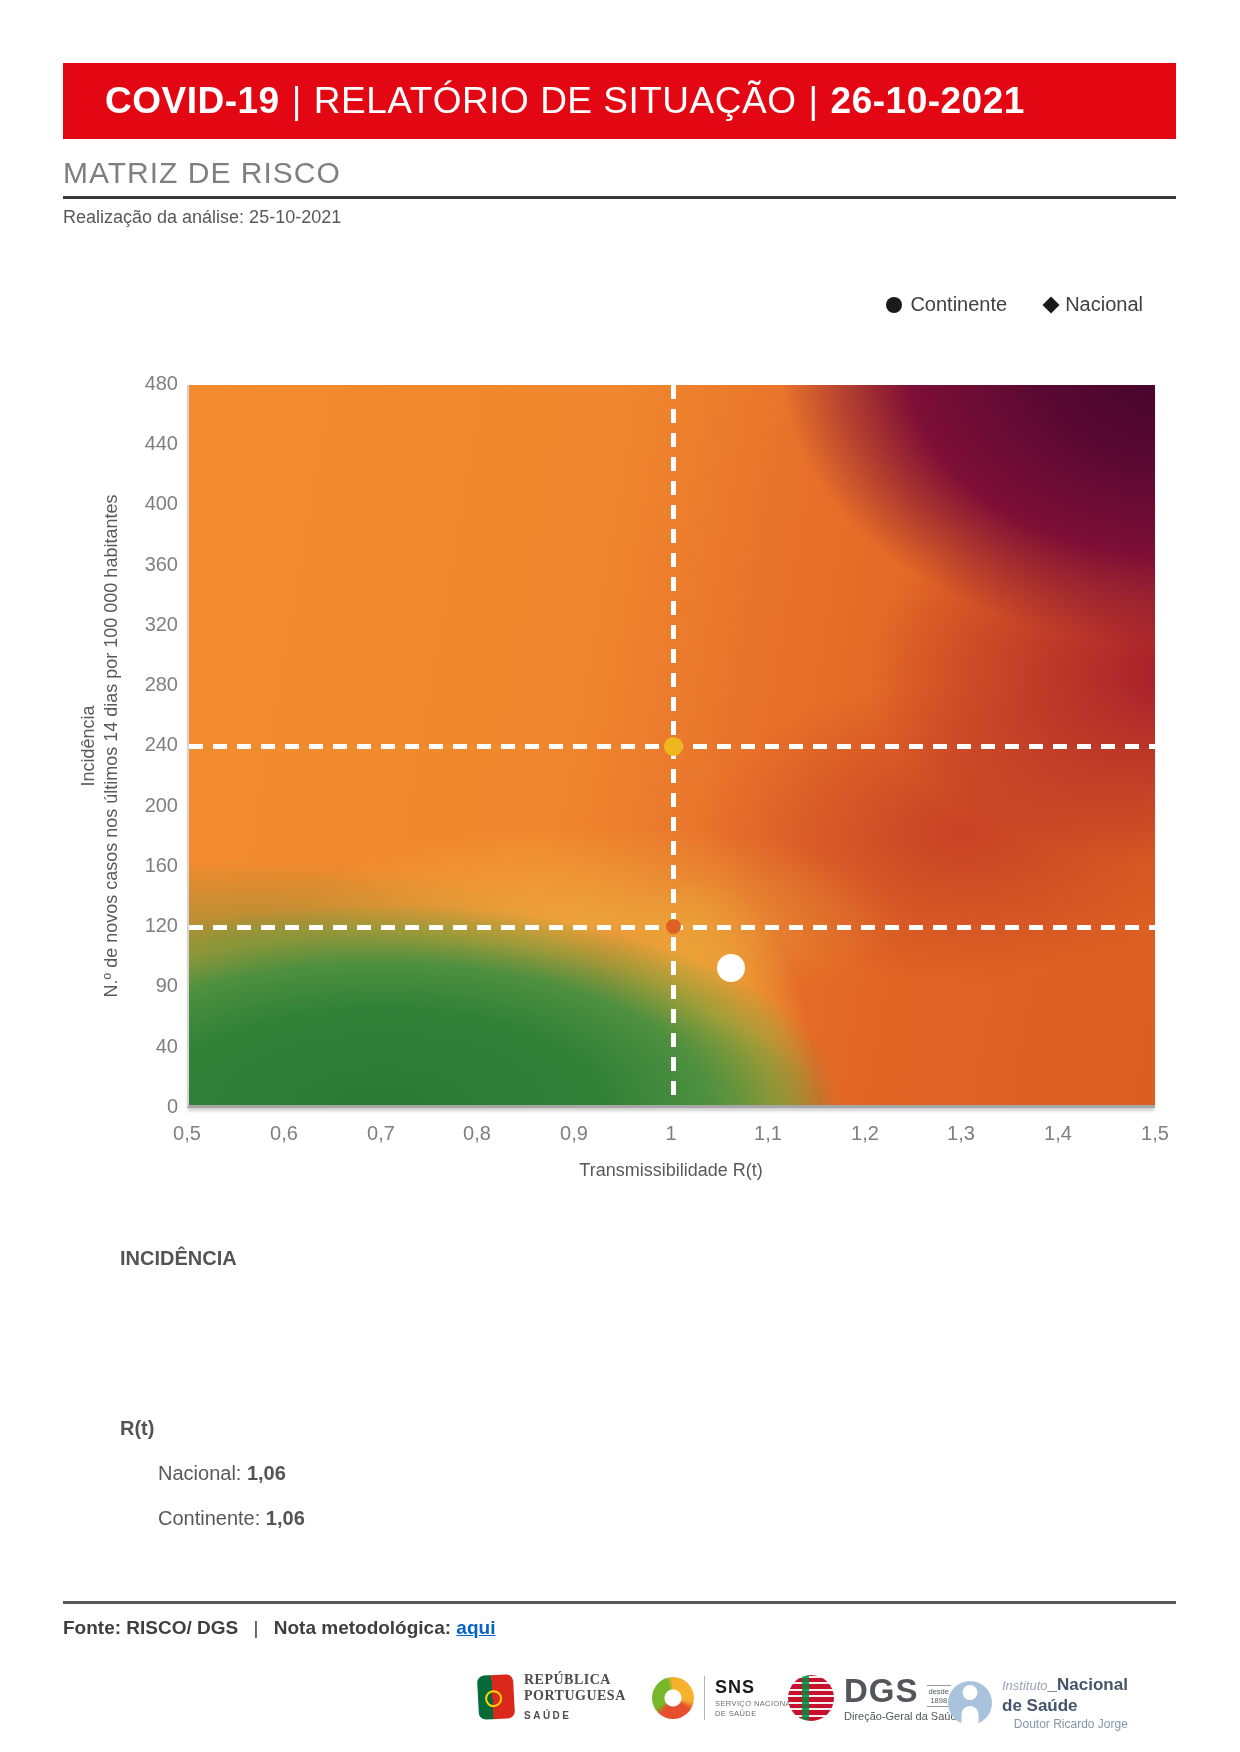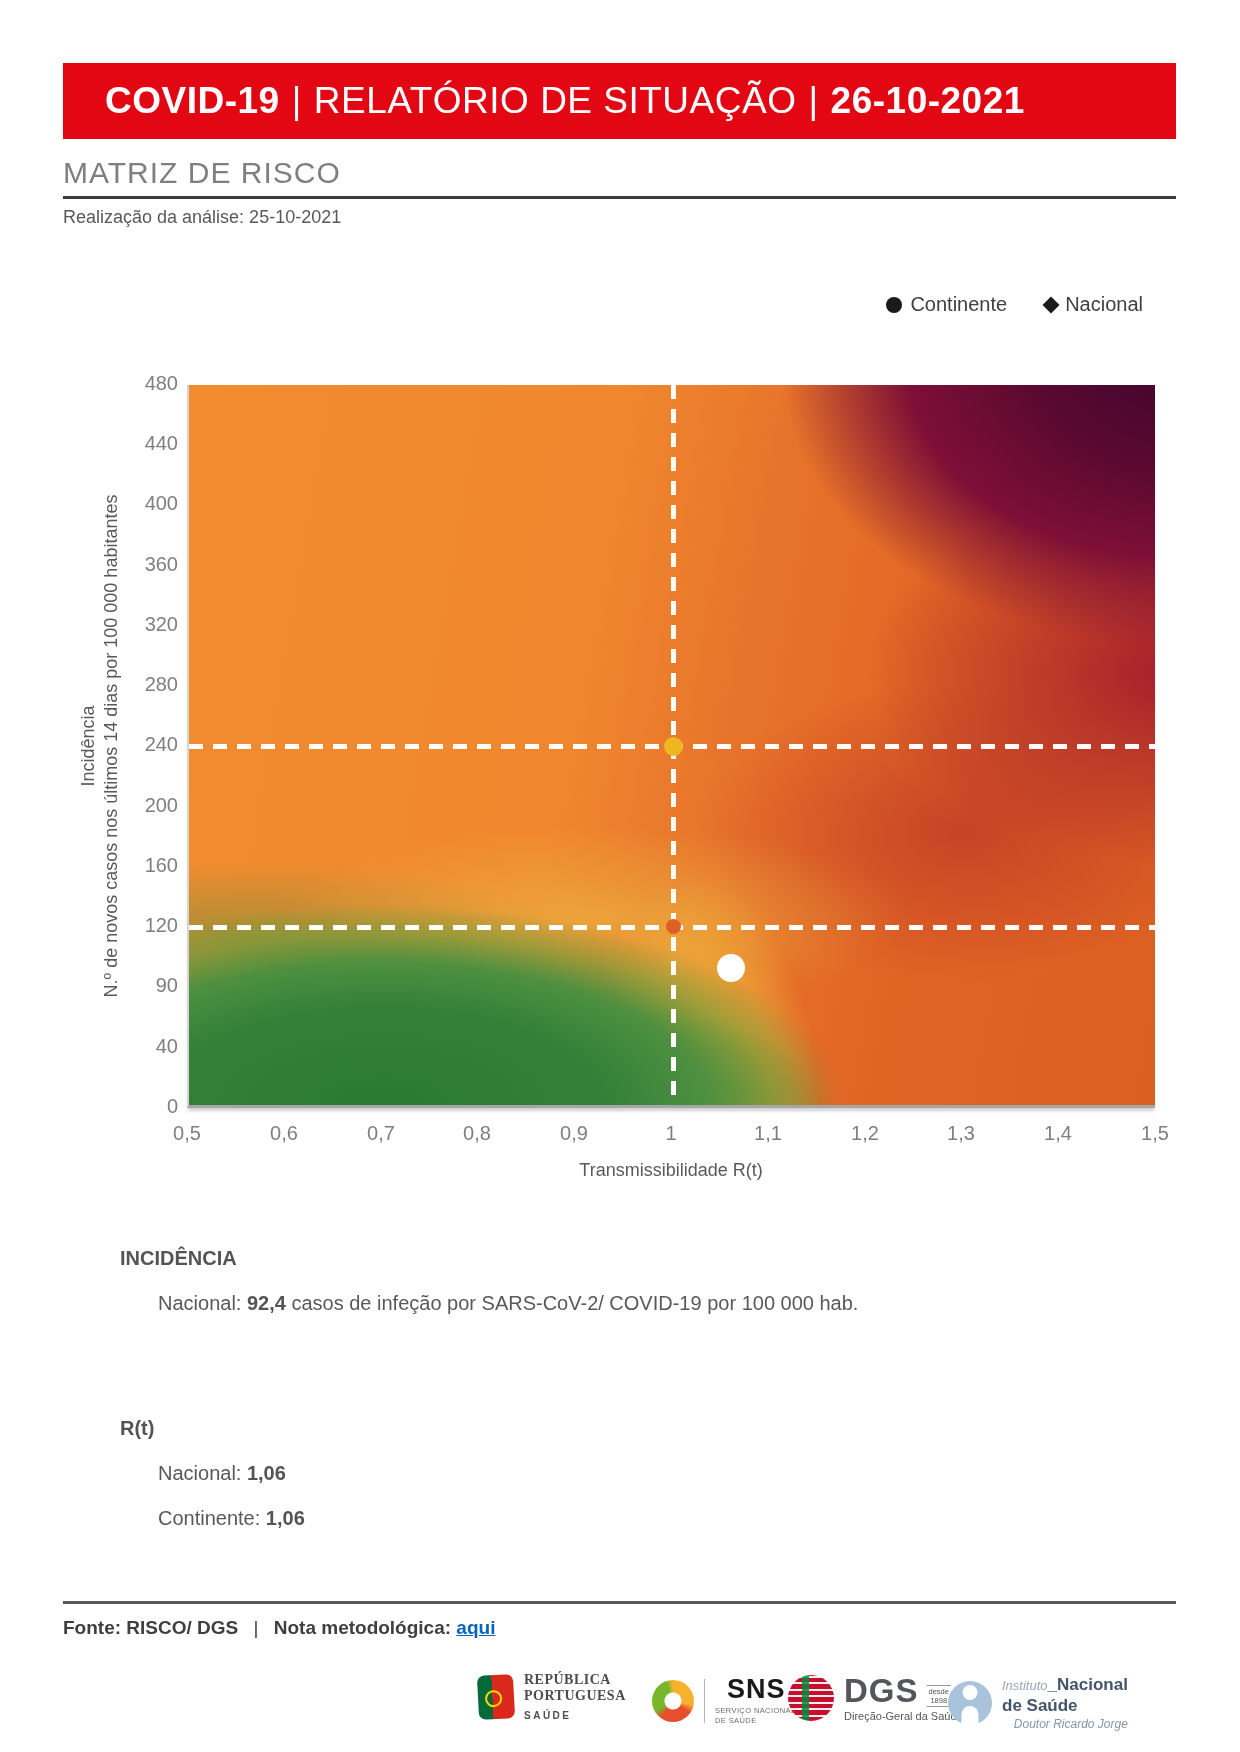--- a/index.html
+++ b/index.html
@@ -73,38 +73,38 @@
     background:linear-gradient(90deg,#046A38 0 40%,#DA291C 40% 100%);position:relative;flex:none;}
   .pt-flag::after{content:"";position:absolute;left:7px;top:15px;width:13px;height:13px;border:2px solid #FFD700;border-radius:50%;}
   .rp-text{font-family:"Liberation Serif", serif;font-weight:bold;color:#4D4D4D;font-size:14px;line-height:1.12;letter-spacing:.5px;}
   .rp-saude{font-family:"Liberation Sans", sans-serif;font-size:10px;letter-spacing:2.5px;font-weight:bold;margin-top:7px;}
   .sns-circle{width:42px;height:42px;border-radius:50%;flex:none;
     background:
       radial-gradient(circle,#fff 0 8px,rgba(255,255,255,0) 9px),
       conic-gradient(#F6B12D 0 100deg,#E64E2E 125deg 215deg,#76B82A 240deg 340deg,#F6B12D 360deg);}
   .sns-div{width:1px;height:44px;background:#B3B3B3;}
   .sns-txt{line-height:1;}
-  .sns-acr{font-size:27px;font-weight:bold;color:#1A1A1A;letter-spacing:1px;margin-left:12px;}
+  .sns-acr{font-size:18px;font-weight:bold;color:#1A1A1A;letter-spacing:1px;}
   .sns-sub{font-size:7.5px;color:#6b6b6b;margin-top:3px;line-height:1.3;letter-spacing:.4px;}
   .dgs-ball{width:46px;height:46px;border-radius:50%;flex:none;
     background:
       linear-gradient(90deg,rgba(0,0,0,0) 0 30%,rgba(0,140,60,.85) 30% 46%,rgba(0,0,0,0) 46%),
       repeating-linear-gradient(0deg,#C8102E 0 4.5px,#EFEFEF 4.5px 6.5px);}
   .dgs-txt{line-height:1;}
   .dgs-row{display:flex;align-items:flex-end;gap:8px;}
   .dgs-acr{font-size:33px;font-weight:bold;color:#53565A;letter-spacing:1px;}
   .dgs-desde{font-size:7.5px;color:#53565A;border-top:1px solid #9a9a9a;border-bottom:1px solid #9a9a9a;padding:1px 2px;text-align:center;line-height:1.2;}
   .dgs-sub{font-size:11px;color:#53565A;margin-top:4px;}
   .insa-circle{width:44px;height:44px;border-radius:50%;background:#A9C3DC;position:relative;flex:none;}
   .insa-circle::before{content:"";position:absolute;top:4px;left:50%;transform:translateX(-50%);width:15px;height:15px;border-radius:50%;background:#fff;}
   .insa-circle::after{content:"";position:absolute;bottom:0;left:50%;transform:translateX(-50%);width:17px;height:19px;background:#fff;border-radius:9px 9px 0 0;}
   .insa-txt{line-height:1.25;}
   .insa-pre{font-style:italic;color:#98A4B5;font-size:13px;}
   .insa-main{font-weight:bold;color:#44546A;font-size:17px;}
-  .insa-sub{font-style:italic;color:#8496A9;font-size:12px;text-align:right;}
+  .insa-sub{color:#8496A9;font-size:12px;text-align:right;}
 </style>
 </head>
 <body>
 
 <div id="page">
 
   <div class="banner">
     <b>COVID-19</b>
     <span class="sep">|</span>
     <span>RELATÓRIO DE SITUAÇÃO</span>
@@ -160,23 +160,20 @@
   <div class="xtick" style="left:830px">1,2</div>
   <div class="xtick" style="left:926px">1,3</div>
   <div class="xtick" style="left:1023px">1,4</div>
   <div class="xtick" style="left:1120px">1,5</div>
 
   <div class="ytitle l1">Incidência</div>
   <div class="ytitle l2">N.º de novos casos nos últimos 14 dias por 100 000 habitantes</div>
   <div class="xtitle">Transmissibilidade R(t)</div>
 
   <div class="sec-title" style="top:1247px">INCIDÊNCIA</div>
-  <div class="sec-line" style="top:1292px">
-    <span>Nacional: </span><b>92,4</b><span> casos de infeção por SARS-CoV-2/ COVID-19 por 100 000 hab.</span>
-  </div>
 
   <div class="sec-title" style="top:1417px">R(t)</div>
   <div class="sec-line" style="top:1462px">
     <span>Nacional: </span><b>1,06</b>
   </div>
   <div class="sec-line" style="top:1507px">
     <span>Continente: </span><b>1,06</b>
   </div>
 
   <div class="footer-rule"></div>

